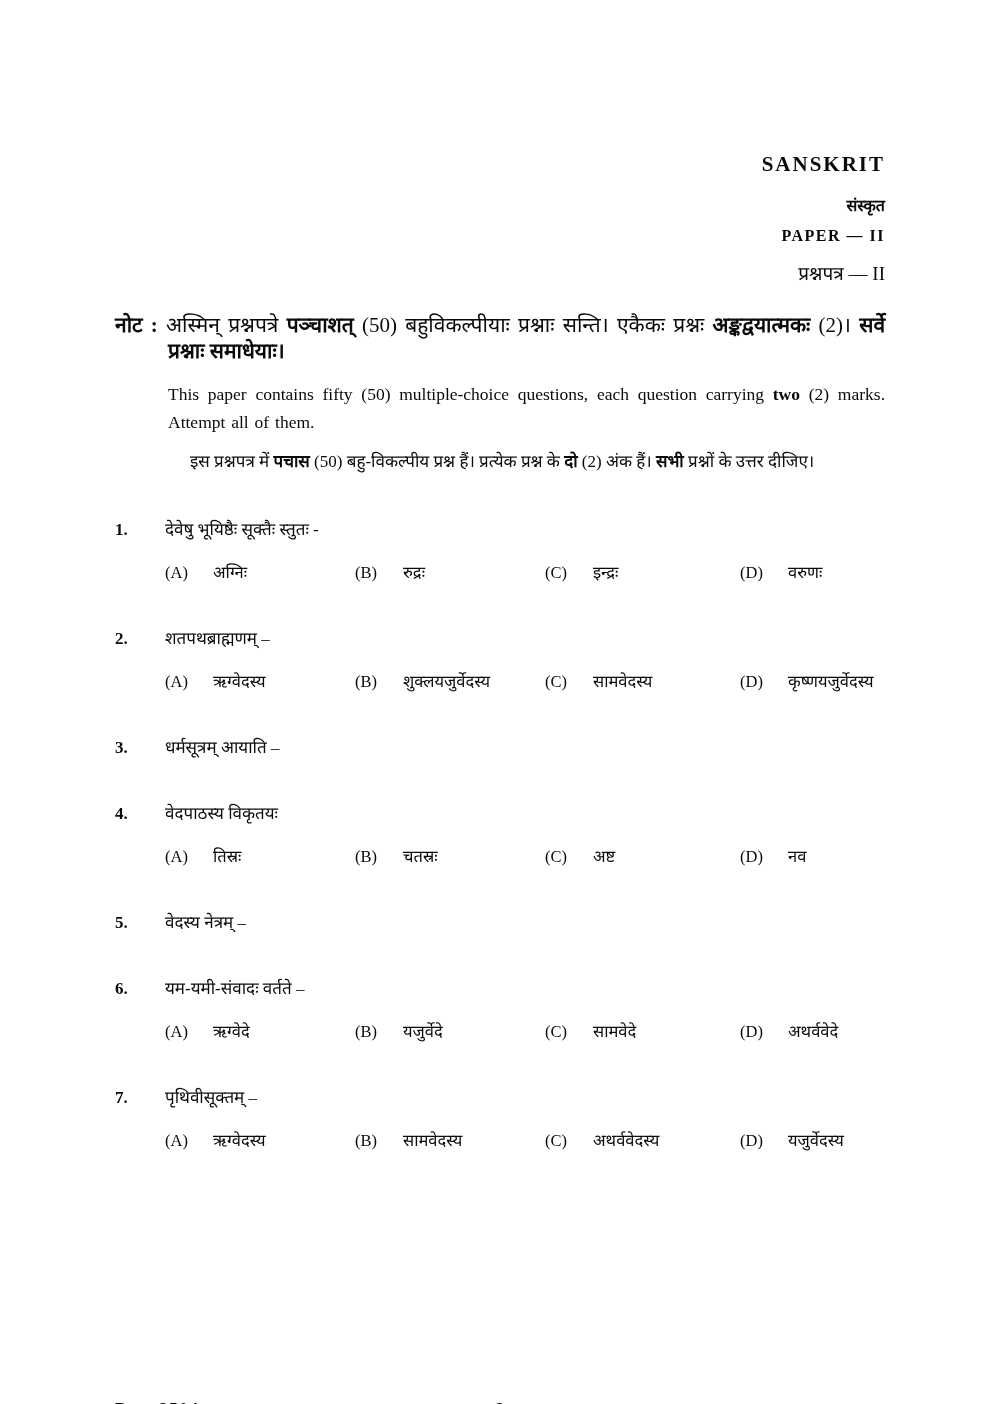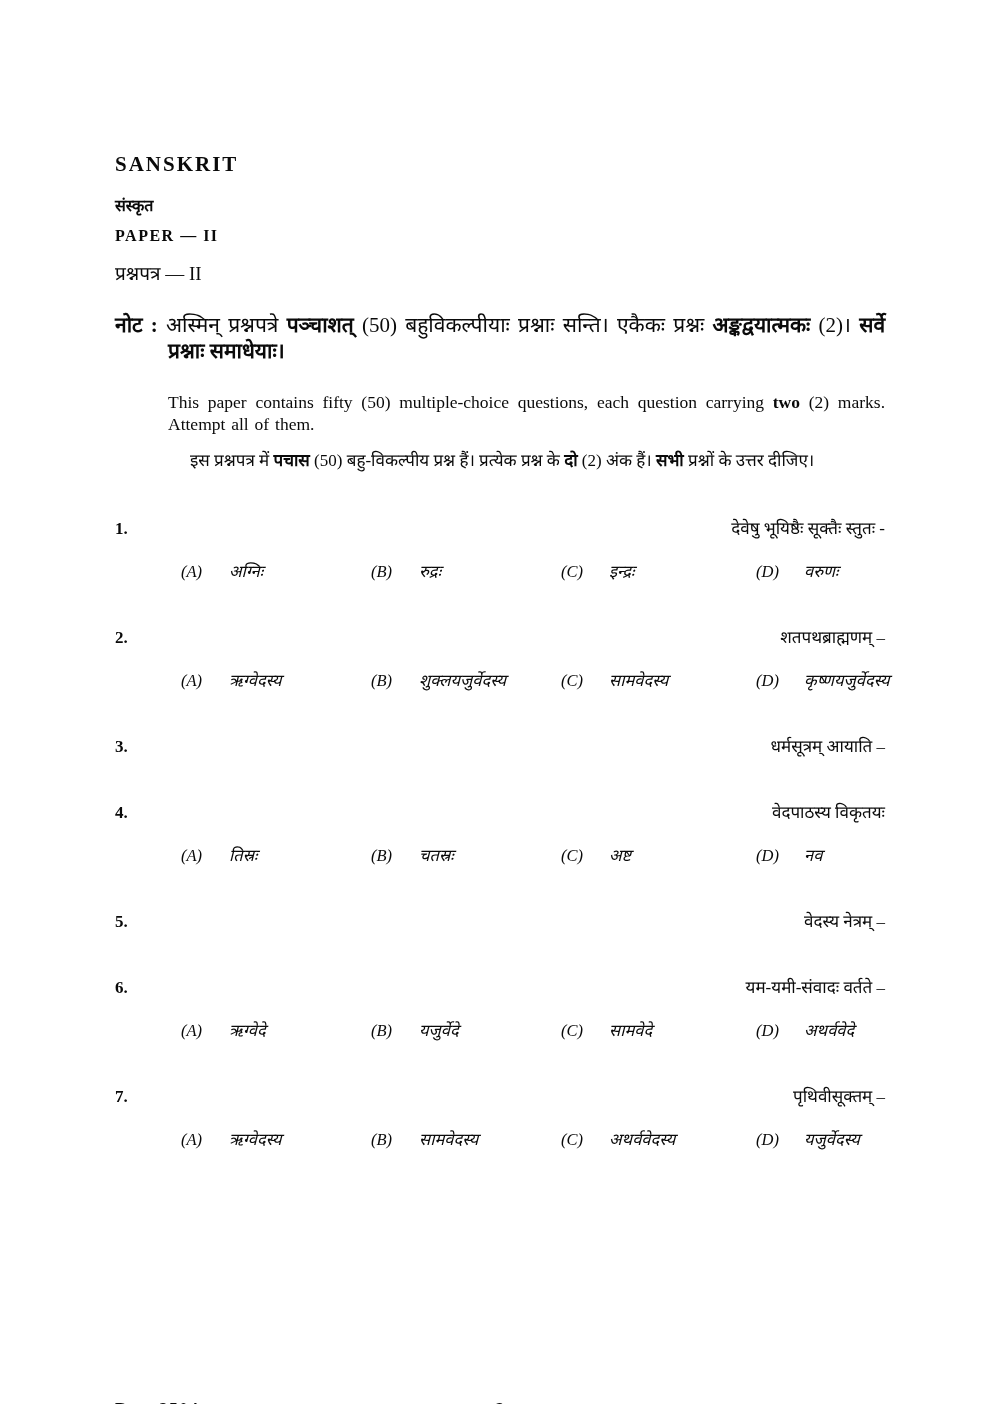--- a/index.html
+++ b/index.html
@@ -15,21 +15,21 @@
     font-family: "Liberation Serif", "DejaVu Serif", serif;
     position: relative;
   }
   .page {
     box-sizing: border-box;
     width: 992px;
     height: 1404px;
     padding: 0 107px 0 115px;
     position: relative;
   }
-  .header { margin-top: 152px; text-align: left; }
+  .header { margin-top: 152px; text-align: right; }
   .title-en {
     font-size: 21px; font-weight: bold; letter-spacing: 2px;
   }
   .title-hi {
     margin-top: 17px; font-size: 16px; font-weight: bold;
   }
   .paper-en {
     margin-top: 11px; font-size: 16px; font-weight: bold; letter-spacing: 1.5px;
   }
   .paper-hi {
@@ -37,53 +37,52 @@
   }
   .note {
     margin-top: 26px;
     font-size: 21px;
     line-height: 26px;
     padding-left: 53px;
     text-indent: -53px;
     text-align: justify;
   }
   .inst-en {
-    margin-top: 27px;
+    margin-top: 16px;
     margin-left: 53px;
     font-size: 17.5px;
-    line-height: 22px;
+    line-height: 28px;
     text-align: justify;
     word-spacing: 1.5px;
   }
   .inst-hi {
     margin-top: 13px;
     margin-left: 75px;
     font-size: 17px;
     line-height: 26px;
     text-align: justify;
   }
   .b { font-weight: bold; }
   .questions { margin-top: 44px; }
   .question { margin-bottom: 44px; }
   .q-row { display: flex; font-size: 17px; line-height: 22px; }
   .q-num {
     width: 50px;
     flex: 0 0 50px;
     font-weight: bold;
     font-size: 17px;
   }
-  .q-stem { flex: 1; text-align: right; }
+  .q-stem { flex: 1; }
   .opts {
     margin-top: 21px;
-    margin-left: 66px;
+    margin-left: 50px;
     display: grid;
     grid-template-columns: 190px 190px 195px 1fr;
     font-size: 16.5px;
     line-height: 22px;
-    font-style: italic;
   }
   .opt { white-space: nowrap; }
   .opt-label { display: inline-block; min-width: 34px; }
   .opt-text { margin-left: 14px; }
   .footer {
     position: absolute;
     top: 1248px;
     left: 115px;
     right: 107px;
     font-size: 18px;

